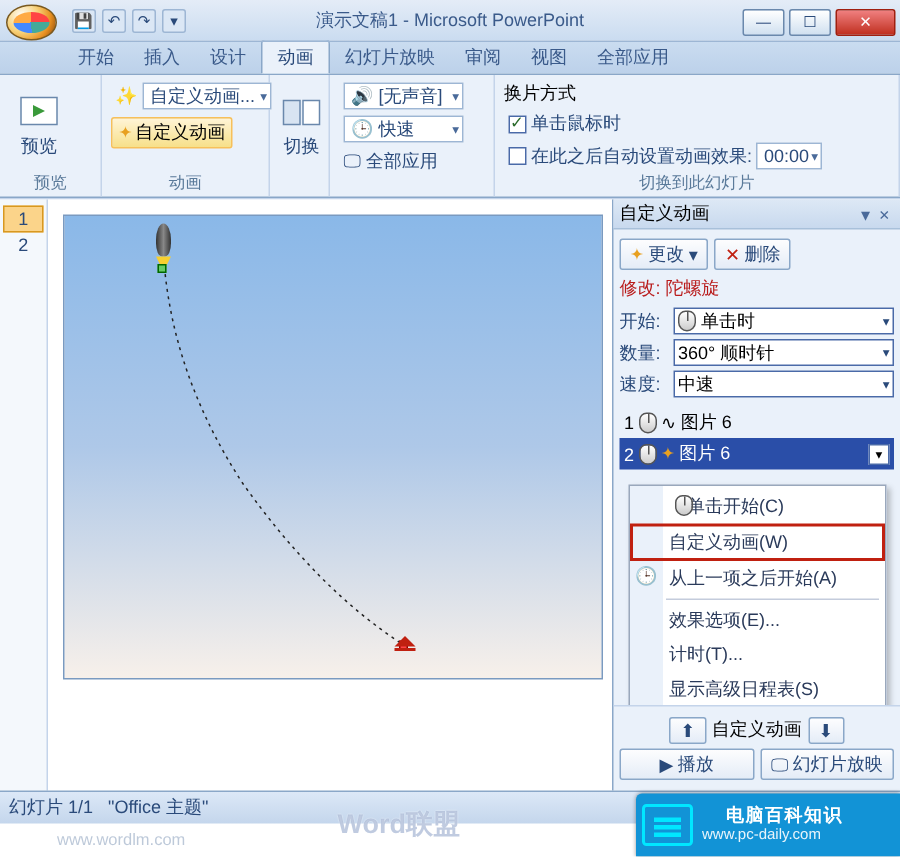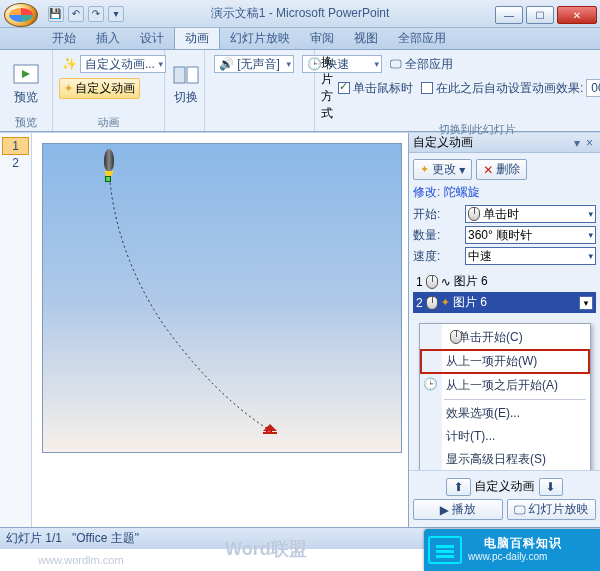--- a/index.html
+++ b/index.html
@@ -22,21 +22,21 @@
 .tab { padding: 3px 10px 2px; color:#3a5a8a; cursor:default; }
 .tab.active { background:#eaf1fa; border:1px solid #8aa7c8; border-bottom:none; border-radius:3px 3px 0 0; color:#2a4a7a; }
 
 
 .ribbon { height: 82px; background:#eaf1fa; display:flex; border-bottom:1px solid #8aa7c8; }
 .group { border-right:1px solid #c4d4ea; padding:4px 6px 2px; display:flex; flex-direction:column; position:relative; }
 .group-body { flex:1; display:flex; align-items:flex-start; gap:4px; }
 .group-label { text-align:center; color:#5a7a9a; font-size:11px; line-height:14px; }
 .bigbtn { width:40px; height:60px; display:flex; flex-direction:column; align-items:center; justify-content:center; color:#2a4a7a; border:1px solid transparent; border-radius:3px; }
 .bigbtn .ic { width:28px; height:24px; margin-bottom:2px; display:flex; align-items:center; justify-content:center; }
-.rib-row { display:flex; flex-direction:row; gap:2px; }
+.rib-row { display:flex; flex-direction:column; gap:2px; }
 .rib-item { display:flex; align-items:center; gap:3px; padding:1px 3px; color:#2a4a7a; white-space:nowrap; }
 .dd { border:1px solid #9db6d4; background:#fff; height:18px; padding:0 14px 0 4px; position:relative; color:#2a4a7a; min-width:60px; display:inline-flex; align-items:center; }
 .dd::after { content:"▾"; position:absolute; right:2px; font-size:9px; color:#4a6a9a; }
 .cust-anim { border:1px solid #f7c05a; background:linear-gradient(#fff4d6,#f7e08a); padding:1px 4px; border-radius:2px; display:inline-flex; align-items:center; gap:2px; }
 
 
 .main { display:flex; height: 395px; background:#fff; border-top:1px solid #c4d4ea; }
 .thumbs { width:32px; background:#f4f8fc; border-right:1px solid #c4d4ea; padding:4px 2px; }
 .thumb-num { display:block; text-align:center; color:#2a4a7a; padding:1px 0; }
 .thumb-num.sel { background:#fbd48a; border:1px solid #d89820; }
@@ -57,21 +57,21 @@
 .pane { width:192px; background:#eaf1fa; border-left:1px solid #8aa7c8; display:flex; flex-direction:column; }
 .pane-hdr { background:linear-gradient(#dde8f5,#c8d9ee); height:20px; display:flex; align-items:center; padding:0 4px; border-bottom:1px solid #a8c0da; }
 .pane-hdr .sp { flex:1; }
 .pane-hdr .x { padding:0 3px; color:#4a6a9a; }
 .pane-body { padding:4px; flex:1; overflow:hidden; position:relative; }
 .pane-row { display:flex; align-items:center; gap:4px; margin:2px 0; }
 .pane-btn { border:1px solid #8aa7c8; background:linear-gradient(#fdfdfe,#e4ecf7); padding:1px 6px; border-radius:2px; display:inline-flex; align-items:center; gap:3px; color:#2a4a7a; }
 .star { color:#e8a020; font-size:11px; }
 .prop-row { display:flex; align-items:center; margin:3px 0; }
 .prop-lbl { width:36px; color:#2a4a7a; }
-.prop-dd { flex:1; border:1px solid #4a6aa8; background:#fff; height:18px; display:flex; align-items:center; padding:0 2px; position:relative;margin-left:16px; }
+.prop-dd { flex:1; border:1px solid #4a6aa8; background:#fff; height:18px; display:flex; align-items:center; padding:0 2px; position:relative; }
 .prop-dd::after { content:"▾"; position:absolute; right:2px; font-size:9px; color:#2a4a7a; }
 
 .eff-list { margin-top:6px; }
 .eff-item { display:flex; align-items:center; padding:2px 3px; gap:3px; }
 .eff-item.sel { background:#2a4ea8; color:#fff; }
 .eff-item.sel .eff-dd { background:#fff; color:#000; }
 .eff-dd { width:14px; height:14px; border:1px solid #4a6aa8; background:#dce8f5; margin-left:auto; display:flex; align-items:center; justify-content:center; font-size:9px; }
 
 .ctx-menu { position:absolute; left:10px; top:170px; width:172px; background:linear-gradient(90deg,#eaf1fa 0 22px,#fff 22px); border:1px solid #9aa8bc; box-shadow:2px 2px 4px rgba(0,0,0,.25); }
 .ctx-item { padding:3px 8px 3px 26px; color:#2a3a5a; position:relative; }
@@ -236,21 +236,21 @@
       <span class="x">×</span>
     </div>
     <div class="pane-body">
       <div class="pane-row">
         <span class="pane-btn"><span class="star">✦</span><span>更改</span> ▾</span>
         <span class="pane-btn">
             <span style="color:#c02010">✕</span>
             <span>删除</span>
           </span>
       </div>
-      <div style="margin:4px 0;color:#1d4ed8">修改: 陀螺旋</div>
+      <div style="margin:4px 0;color:#b91c1c">修改: 陀螺旋</div>
 
       <div class="prop-row">
         <span class="prop-lbl">开始:</span>
         <span class="prop-dd"><span class="mouse-ic"></span>&nbsp;<span>单击时</span></span>
       </div>
       <div class="prop-row">
         <span class="prop-lbl">数量:</span>
         <span class="prop-dd">
             <span>360° 顺时针</span>
           </span>
@@ -273,21 +273,21 @@
           <span>2</span>
           <span class="mouse-ic"></span>
           <span class="star">✦</span>
           <span>图片 6</span>
           <span class="eff-dd">▾</span>
         </div>
       </div>
 
       <div class="ctx-menu">
         <div class="ctx-item"><span class="ctx-ic mouse-ic"></span><span>单击开始(C)</span></div>
-        <div class="ctx-item hl"><span>从上一项开始(W)</span></div>
+        <div class="ctx-item hl"><span>自定义动画(W)</span></div>
         <div class="ctx-item"><span class="ctx-ic">🕒</span><span>从上一项之后开始(A)</span></div>
         <div class="ctx-sep"></div>
         <div class="ctx-item">效果选项(E)...</div>
         <div class="ctx-item">计时(T)...</div>
         <div class="ctx-item">显示高级日程表(S)</div>
 
       </div>
     </div>
 
     <div class="pane-foot">

